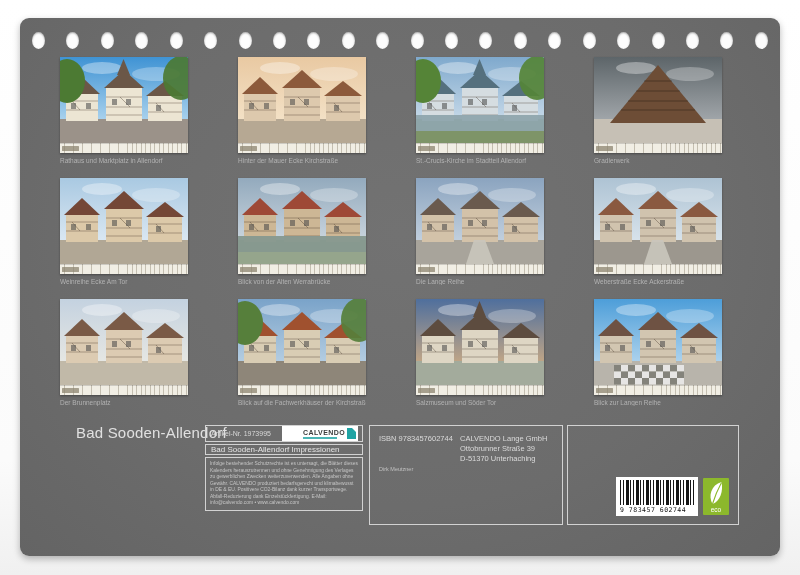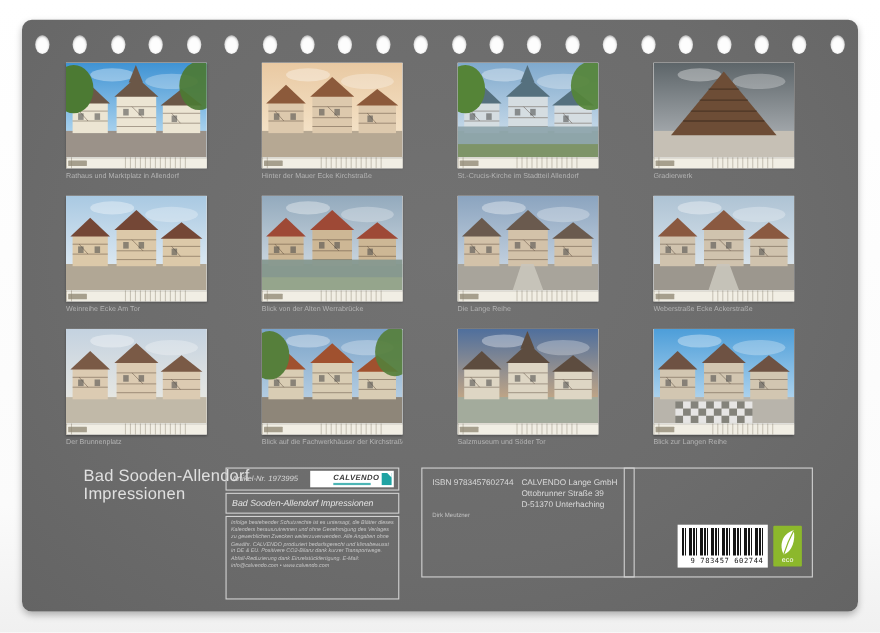--- a/index.html
+++ b/index.html
@@ -53,22 +53,22 @@
   .caption{
     margin-top:4px;font-size:6.5px;line-height:1.1;color:#b3b3b3;
     white-space:nowrap;overflow:hidden;
   }
   
   .big-title{
     position:absolute;left:56px;top:406px;
     color:#e0e0e0;font-size:15px;line-height:1.16;letter-spacing:.2px;
   }
   .col-left{
-    position:absolute;left:185px;top:407px;width:158px;height:120px;
-    display:flex;flex-direction:column;font-style:italic;
+    position:absolute;left:185px;top:407px;width:158px;height:72px;
+    display:flex;flex-direction:column;
   }
   .ibox{border:1px solid #d2d2d2;box-sizing:border-box;}
   .box-artikel{
     height:21px;margin-bottom:2px;
     display:flex;align-items:center;justify-content:space-between;
     padding:0 4px 0 5px;
   }
   .artikel-text{font-size:7px;color:#d8d8d8;}
   .calv-logo{
     width:76px;height:15px;background:#ffffff;
@@ -87,21 +87,21 @@
     height:19px;margin-bottom:2px;
     display:flex;align-items:center;padding:0 5px;
     font-size:8px;color:#e4e4e4;white-space:nowrap;
   }
   .box-fine{
     flex:1 1 auto;padding:3px 4px;
     font-size:4.9px;line-height:1.33;color:#c6c6c6;
   }
   .col-mid{
     position:absolute;left:349px;top:407px;width:194px;height:100px;
-    border:1px solid #d2d2d2;box-sizing:border-box;margin-left:14px;
+    border:1px solid #d2d2d2;box-sizing:border-box;
   }
   .isbn{position:absolute;left:9px;top:8px;font-size:7.5px;color:#dadada;}
   .publisher{position:absolute;left:90px;top:8px;font-size:7.5px;line-height:1.3;color:#dadada;}
   .author{position:absolute;left:9px;top:40px;font-size:5.5px;color:#c2c2c2;}
   .col-right{
     position:absolute;left:547px;top:407px;width:172px;height:100px;
     border:1px solid #d2d2d2;box-sizing:border-box;
   }
   .barcode{
     position:absolute;left:48px;top:51px;width:82px;height:39px;
@@ -111,21 +111,21 @@
   .bars{
     flex:1 1 auto;
     background:repeating-linear-gradient(90deg,
       #151515 0 1.5px,#ffffff 1.5px 3px,
       #151515 3px 3.8px,#ffffff 3.8px 6.5px,
       #151515 6.5px 8.8px,#ffffff 8.8px 10px);
   }
   .digits{
     flex:0 0 auto;height:8px;margin-top:1px;
     font-family:"DejaVu Sans Mono","Liberation Mono",monospace;
-    font-size:6.5px;line-height:8px;color:#161616;text-align:right;letter-spacing:.5px;
+    font-size:6.5px;line-height:8px;color:#161616;text-align:left;letter-spacing:.5px;
     white-space:nowrap;
   }
   .eco{
     position:absolute;left:135px;top:52px;width:26px;height:37px;
     background:#8cb82c;border-radius:1px;
     display:flex;flex-direction:column;align-items:center;justify-content:flex-end;
   }
   .eco svg{position:absolute;top:2px;left:2px;}
   .eco-text{font-size:6.5px;color:#ffffff;line-height:1;margin-bottom:2px;position:relative;}
 </style>
@@ -616,21 +616,20 @@
       <div class="datestrip">
               <span class="monthtag"></span>
             </div>
     </div>
     <div class="caption">Blick zur Langen Reihe</div>
   </div>
 </div>
 
     <div class="big-title">
       <div>Bad Sooden-Allendorf</div>
-      <div>Impressionen</div>
     </div>
 
     <div class="col-left">
       <div class="ibox box-artikel">
         <span class="artikel-text">Artikel-Nr. 1973995</span>
         <span class="calv-logo">
           <span class="calv-word">
             <span class="calv-name">CALVENDO</span>
             <span class="calv-tag"></span>
           </span>

